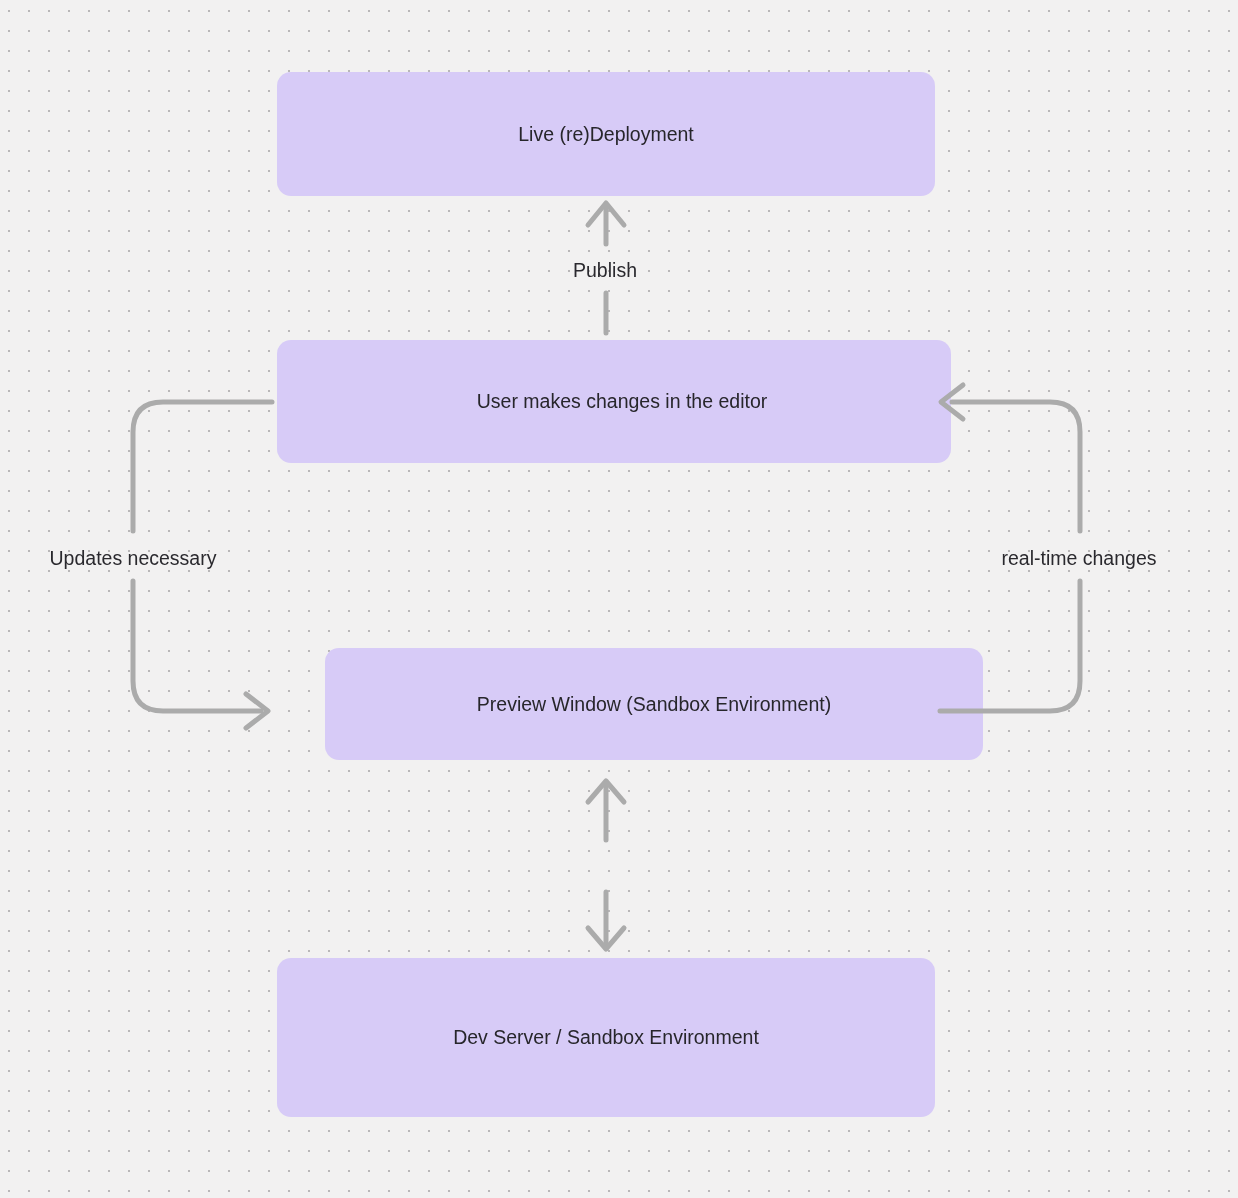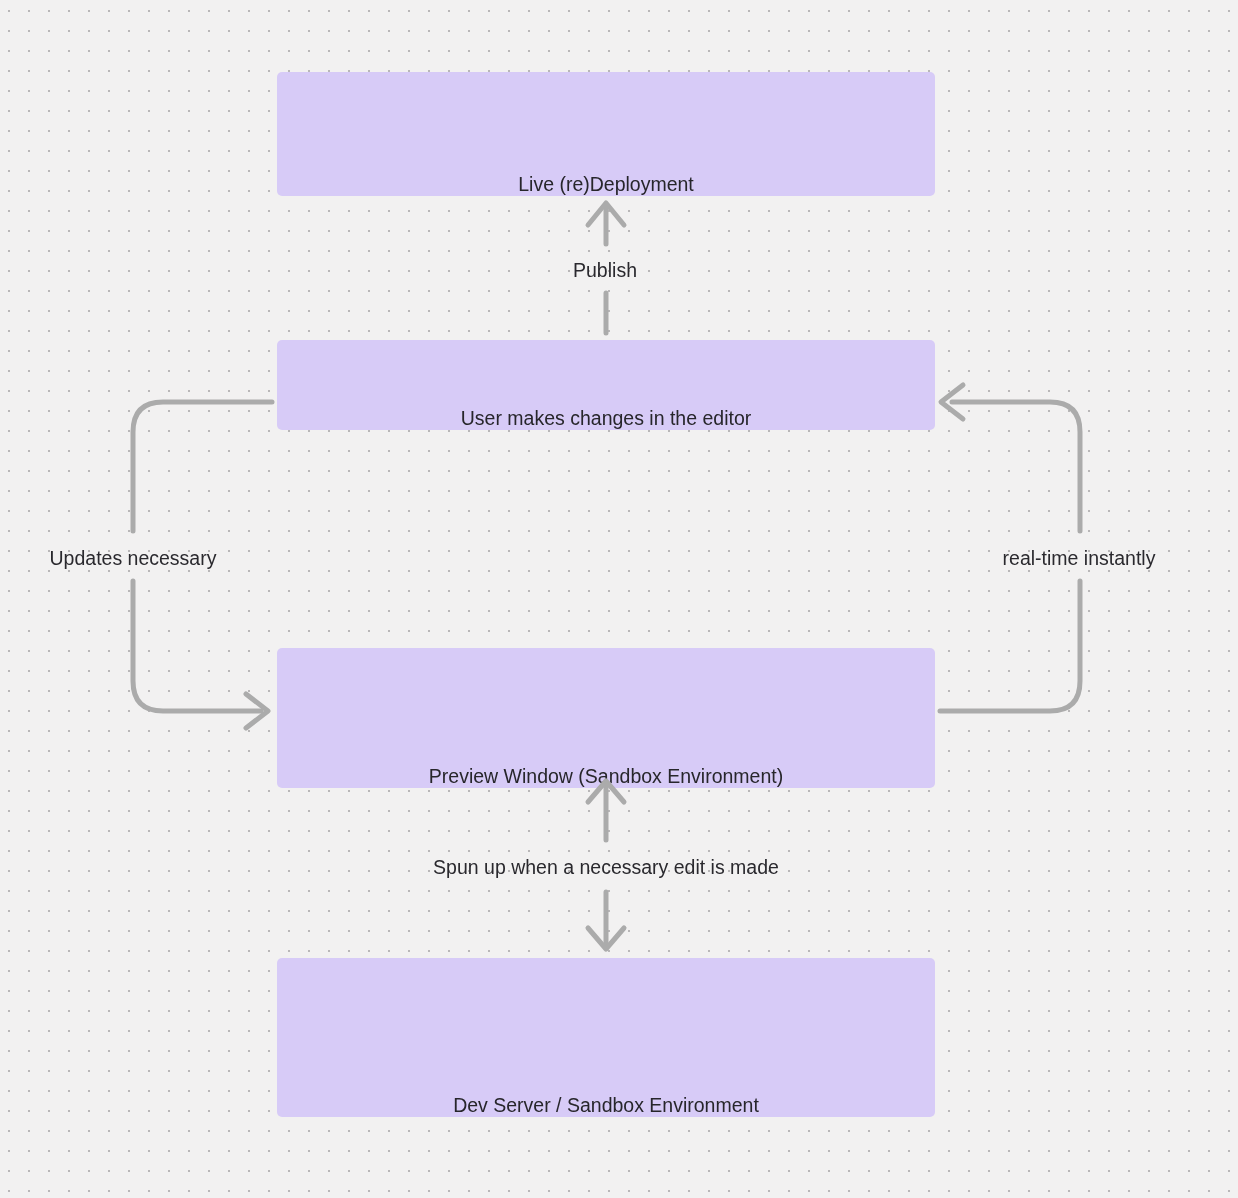--- a/index.html
+++ b/index.html
@@ -15,32 +15,32 @@
     background-image: radial-gradient(circle, #b9b7b8 1.15px, rgba(185,183,184,0) 1.5px);
     background-size: 20px 20px;
     background-position: -1px 1px;
     overflow: hidden;
   }
   .node {
     position: absolute;
     left: 277px;
     width: 658px;
     background: #d7cbf7;
-    border-radius: 5px;
+    border-radius: 14px;
     display: flex;
-    align-items: flex-end;
+    align-items: center;
     justify-content: center;
     color: #27262b;
     font-size: 19.5px;
     line-height: 1.25;
     text-align: center;
   }
   .node-live     { top: 72px;  height: 124px; }
-  .node-editor   { top: 340px; height: 90px; }
-  .node-preview  { top: 648px; height: 140px; }
+  .node-editor   { top: 340px; height: 123px; padding-left: 16px; }
+  .node-preview  { top: 648px; height: 112px; margin-left: 48px; }
   .node-dev      { top: 958px; height: 159px; }
 
   .arrows {
     position: absolute;
     left: 0;
     top: 0;
     width: 1238px;
     height: 1198px;
   }
   .arrows path {
@@ -103,16 +103,15 @@
     <g>
       <path d="M 588 802 L 606 781 L 624 802"></path>
       <path d="M 606 784 V 840"></path>
       <path d="M 606 892 V 947"></path>
       <path d="M 588 928 L 606 949 L 624 928"></path>
     </g>
   </svg>
 
   <div class="edge-label lbl-publish">Publish</div>
   <div class="edge-label lbl-updates">Updates necessary</div>
-  <div class="edge-label lbl-feedback">real-time instantly</div>
-  <div class="edge-label lbl-spun">Spun up when a necessary edit is made</div>
+  <div class="edge-label lbl-feedback">real-time changes</div>
 
 </div>
 
 </body></html>

